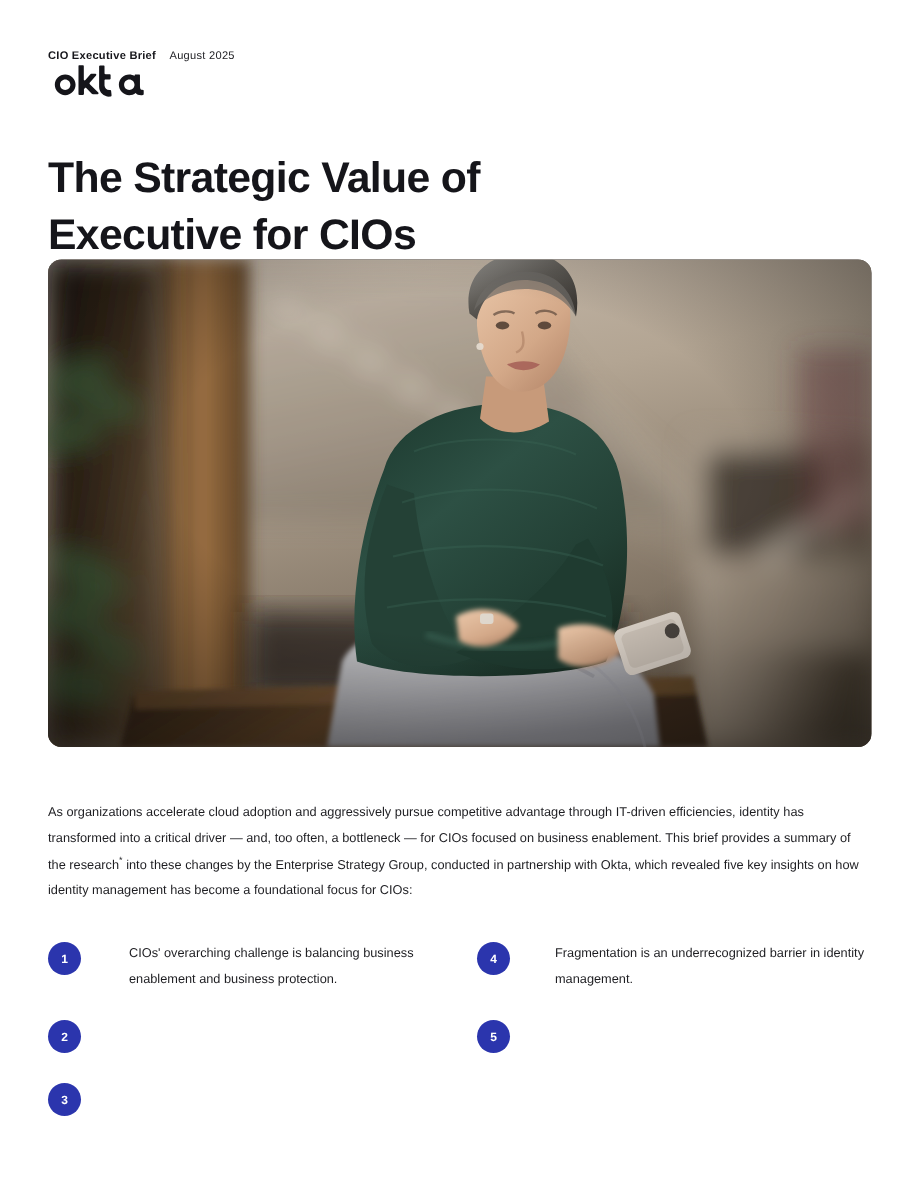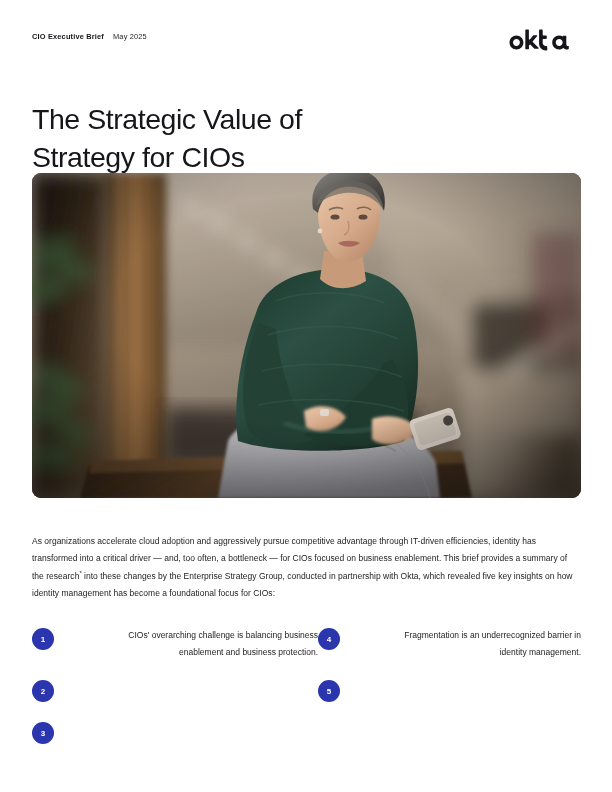--- a/index.html
+++ b/index.html
@@ -25,20 +25,21 @@
   
   .header {
     position: absolute;
     top: 28px;
     left: 32px;
     right: 31px;
     height: 24px;
     display: flex;
     align-items: flex-start;
     justify-content: space-between;
+    flex-direction: column;
   }
   .eyebrow {
     display: flex;
     align-items: baseline;
     gap: 9px;
     font-size: 7.4px;
     letter-spacing: 0.18px;
     line-height: 10px;
     padding-top: 4px;
   }
@@ -60,21 +61,21 @@
   .logo svg { display: block; width: 100%; height: 100%; }
 
   
   .title {
     position: absolute;
     top: 81px;
     left: 32px;
     width: 440px;
     font-size: 28.5px;
     line-height: 38px;
-    font-weight: 400;
+    font-weight: 700;
     letter-spacing: -0.45px;
     color: #15151a;
   }
   .title .tline { display: block; }
 
   
   .hero {
     position: absolute;
     left: 32px;
     top: 173px;
@@ -144,49 +145,48 @@
     margin-top: 2px;
     letter-spacing: 0;
   }
   .insight-text {
     font-size: 8.5px;
     line-height: 16.5px;
     font-weight: 400;
     color: #1d1d21;
     margin-left: 32px;
     padding-top: 1px;
-    text-align: right;
-  }
-  .insight-col.right .insight-text { margin-left: 48px; }
+  }
+  .insight-col.right .insight-text { margin-left: 30px; }
 </style>
 </head>
 <body>
 
 <div class="page">
 
   <div class="header">
     <div class="eyebrow">
       <span class="eyebrow-title">CIO Executive Brief</span>
-      <span class="eyebrow-date">May 2025</span>
+      <span class="eyebrow-date">August 2025</span>
     </div>
     <div class="logo">
       <svg viewBox="0 0 160 52" xmlns="http://www.w3.org/2000/svg" aria-hidden="true">
         <g fill="currentColor">
           <path d="M22.5 16.5c-8.3 0-15 6.7-15 15s6.7 15 15 15 15-6.7 15-15-6.7-15-15-15zm0 22.5c-4.1 0-7.5-3.4-7.5-7.5s3.4-7.5 7.5-7.5 7.5 3.4 7.5 7.5-3.4 7.5-7.5 7.5z"></path>
           <path d="M50.6 37.2c0-1.2 1.5-1.8 2.3-1l8 8.1c.4.4.9.7 1.7.7h6.8c1.3 0 1.7-1.5.9-2.3L58.8 31.3l-.6-.6c-.9-1.1-.8-1.6 0-2.6l8.9-10.1c.8-.9.3-2.3-.9-2.3h-6.1c-.7 0-1.1.3-1.5.8l-6.9 8.2c-.8.9-2.3.3-2.3-.9V4.6c0-.9-.7-1.3-1.3-1.3H43c-1 0-1.3.8-1.3 1.3v40.3c0 .9.8 1.2 1.4 1.2h5.2c.8 0 1.3-.6 1.3-1.2v-7.7z"></path>
           <path d="M89.4 45.2l-.6-5.1c-.1-.7-.7-1.2-1.4-1.1-.4.1-.8.1-1.2.1-3.7 0-6.7-2.9-6.9-6.5v-7.5c0-.8.6-1.4 1.4-1.4h6.1c.5 0 1.3-.3 1.3-1.3v-4.9c0-1-.7-1.4-1.3-1.4h-6.1c-.7 0-1.4-.5-1.4-1.3v-10c0-.5-.4-1.3-1.3-1.3h-5.2c-.6 0-1.3.4-1.3 1.2v30c.2 7.7 6.6 13.9 14.4 13.9.6 0 1.3 0 1.9-.1 1-.2 1.7-.7 1.6-1.3z"></path>
           <path d="M135 39c-3.9 0-4.5-1.4-4.5-6.7V17.9c0-.5-.3-1.3-1.3-1.3h-5.2c-.6 0-1.3.5-1.3 1.3v.7c-2.3-1.3-4.9-2.1-7.7-2.1-8.3 0-15 6.7-15 15s6.7 15 15 15c3.5 0 6.8-1.2 9.3-3.2 1.6 2 4.1 3.2 8 3.2.7 0 3.6.1 3.6-1.4v-5.4c0-.4-.3-.8-.9-.7zm-19.9 0c-4.1 0-7.5-3.4-7.5-7.5s3.4-7.5 7.5-7.5 7.5 3.4 7.5 7.5-3.4 7.5-7.5 7.5z"></path>
         </g>
       </svg>
     </div>
   </div>
 
   <h1 class="title">
     <span class="tline">The Strategic Value of</span>
-    <span class="tline">Strategy for CIOs</span>
+    <span class="tline">Executive for CIOs</span>
   </h1>
 
   <div class="hero">
     <svg class="hero-art" viewBox="0 0 549 325" preserveAspectRatio="xMidYMid slice" xmlns="http://www.w3.org/2000/svg" aria-hidden="true">
       <defs>
         <linearGradient id="wallG" x1="0" y1="0" x2="0.35" y2="1">
           <stop offset="0%" stop-color="#c9bdb0"></stop>
           <stop offset="40%" stop-color="#b3a593"></stop>
           <stop offset="100%" stop-color="#6f6253"></stop>
         </linearGradient>

